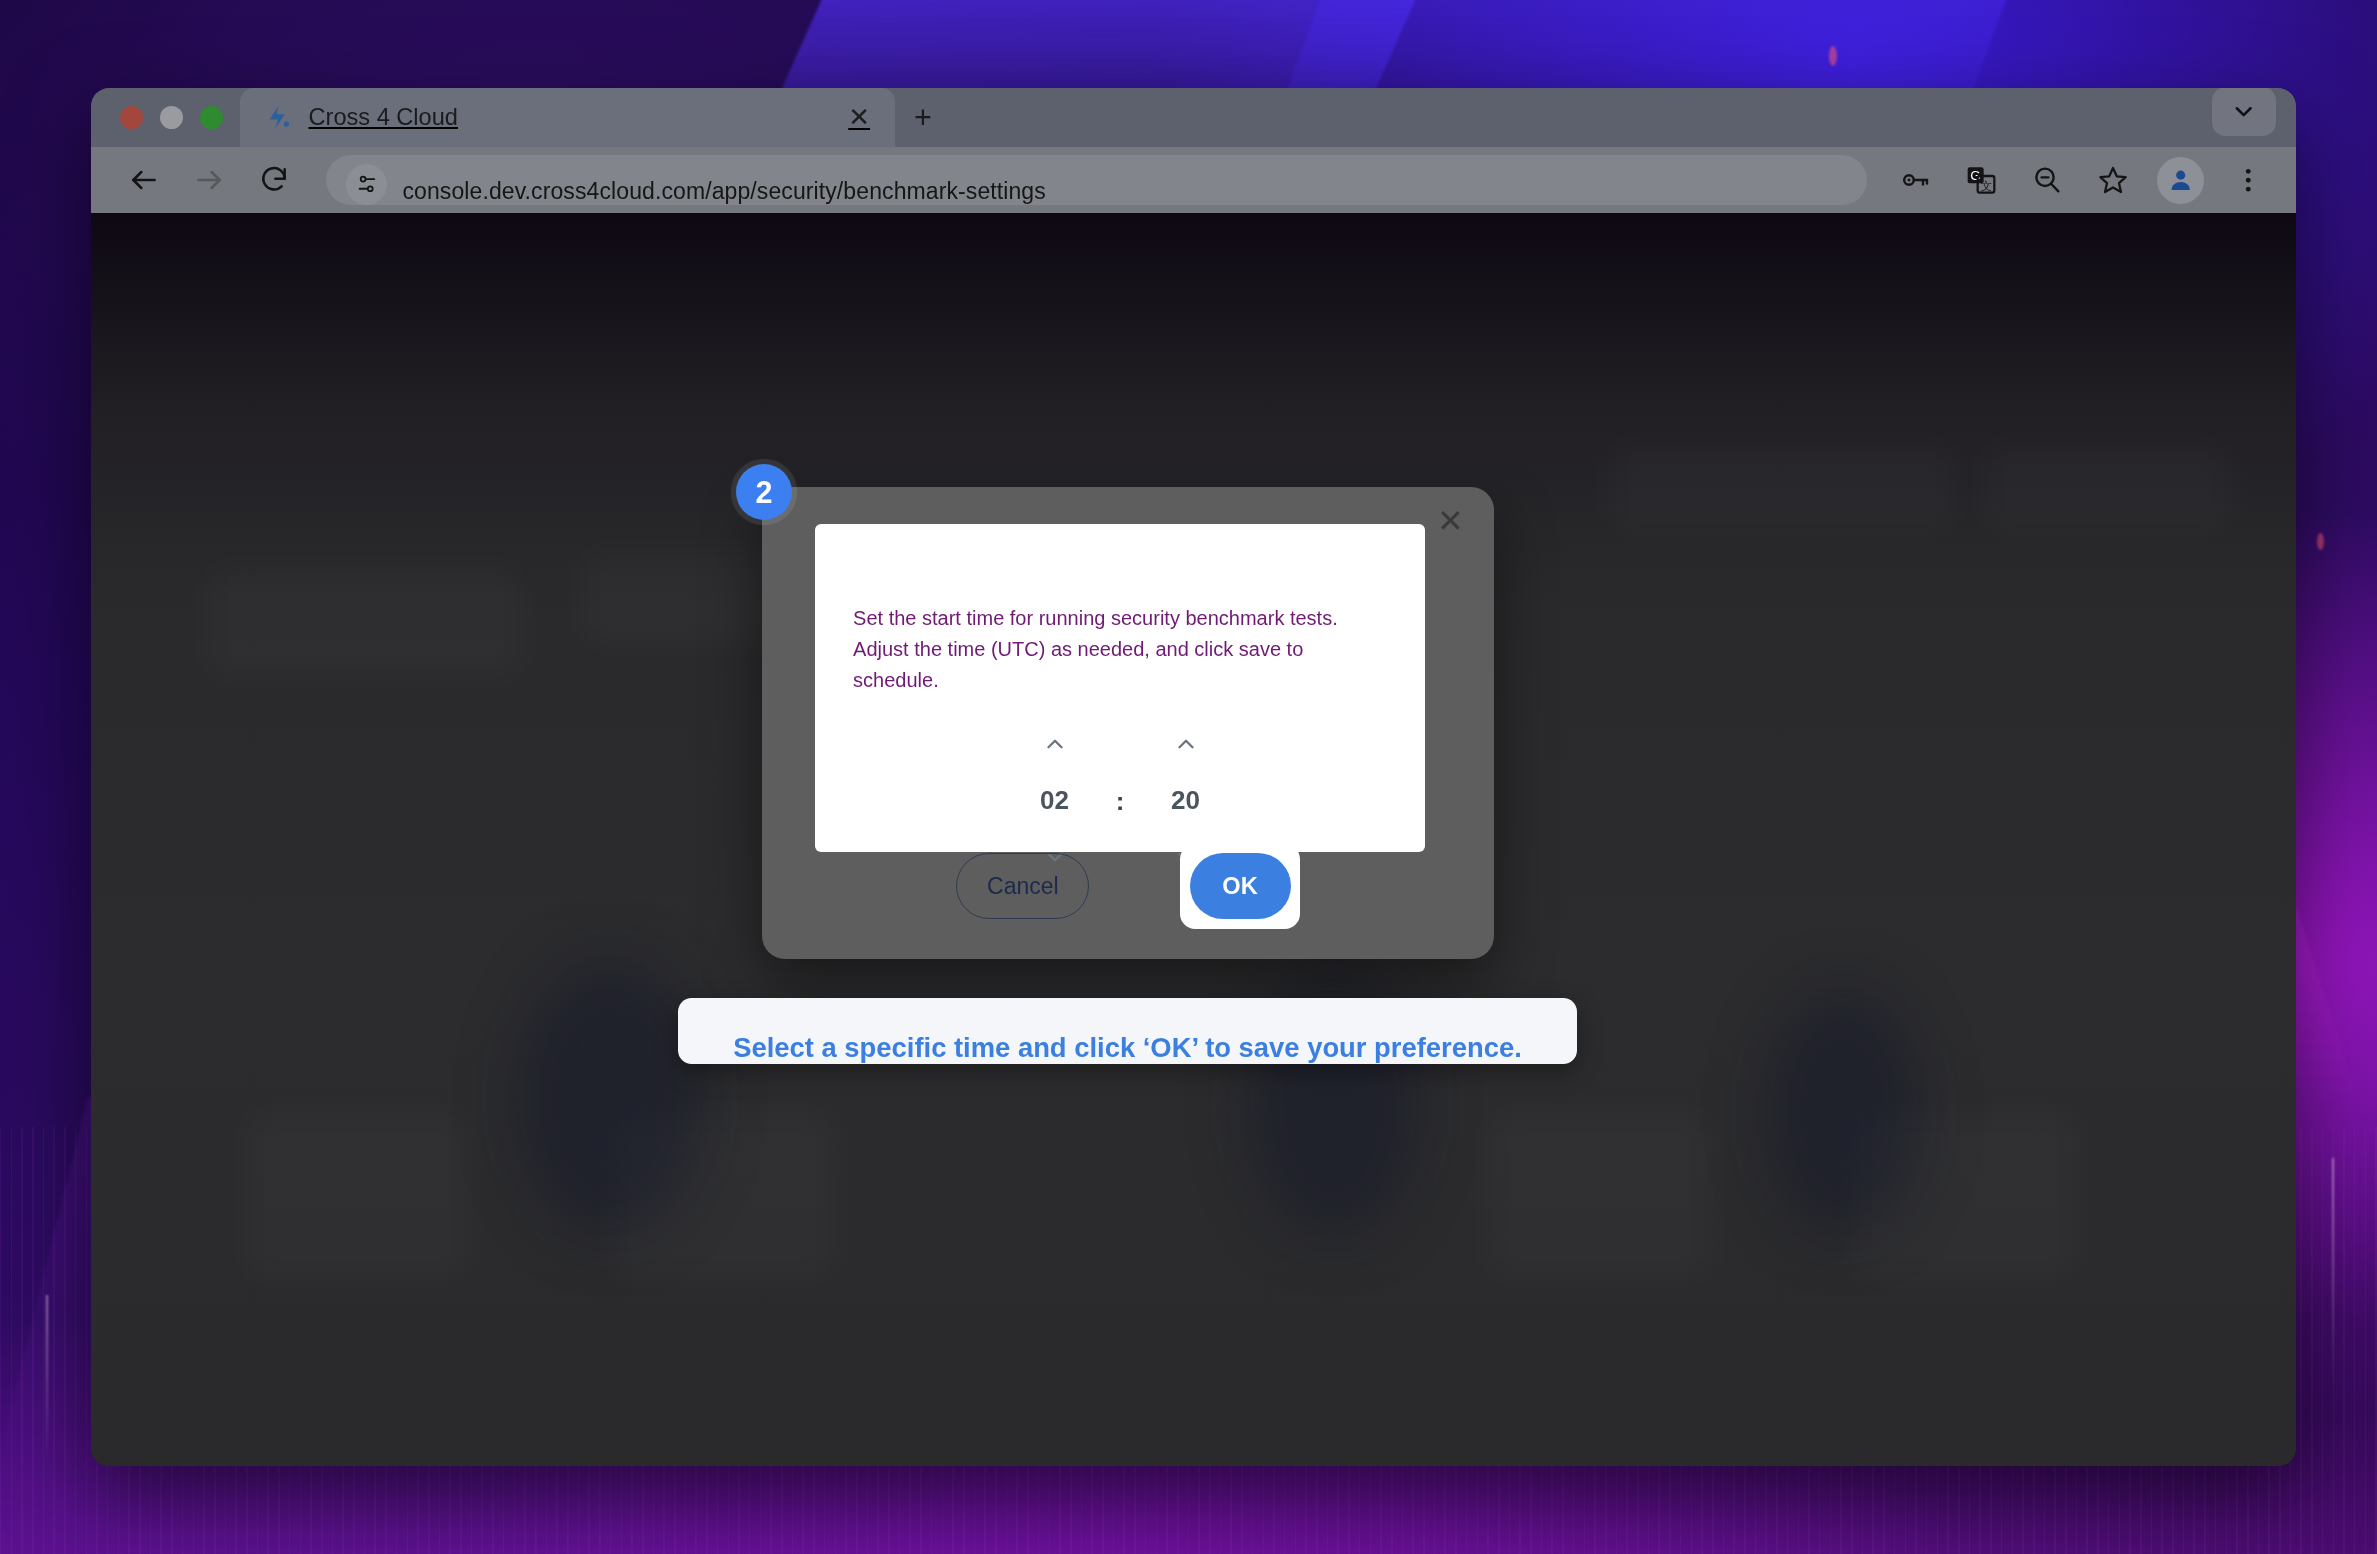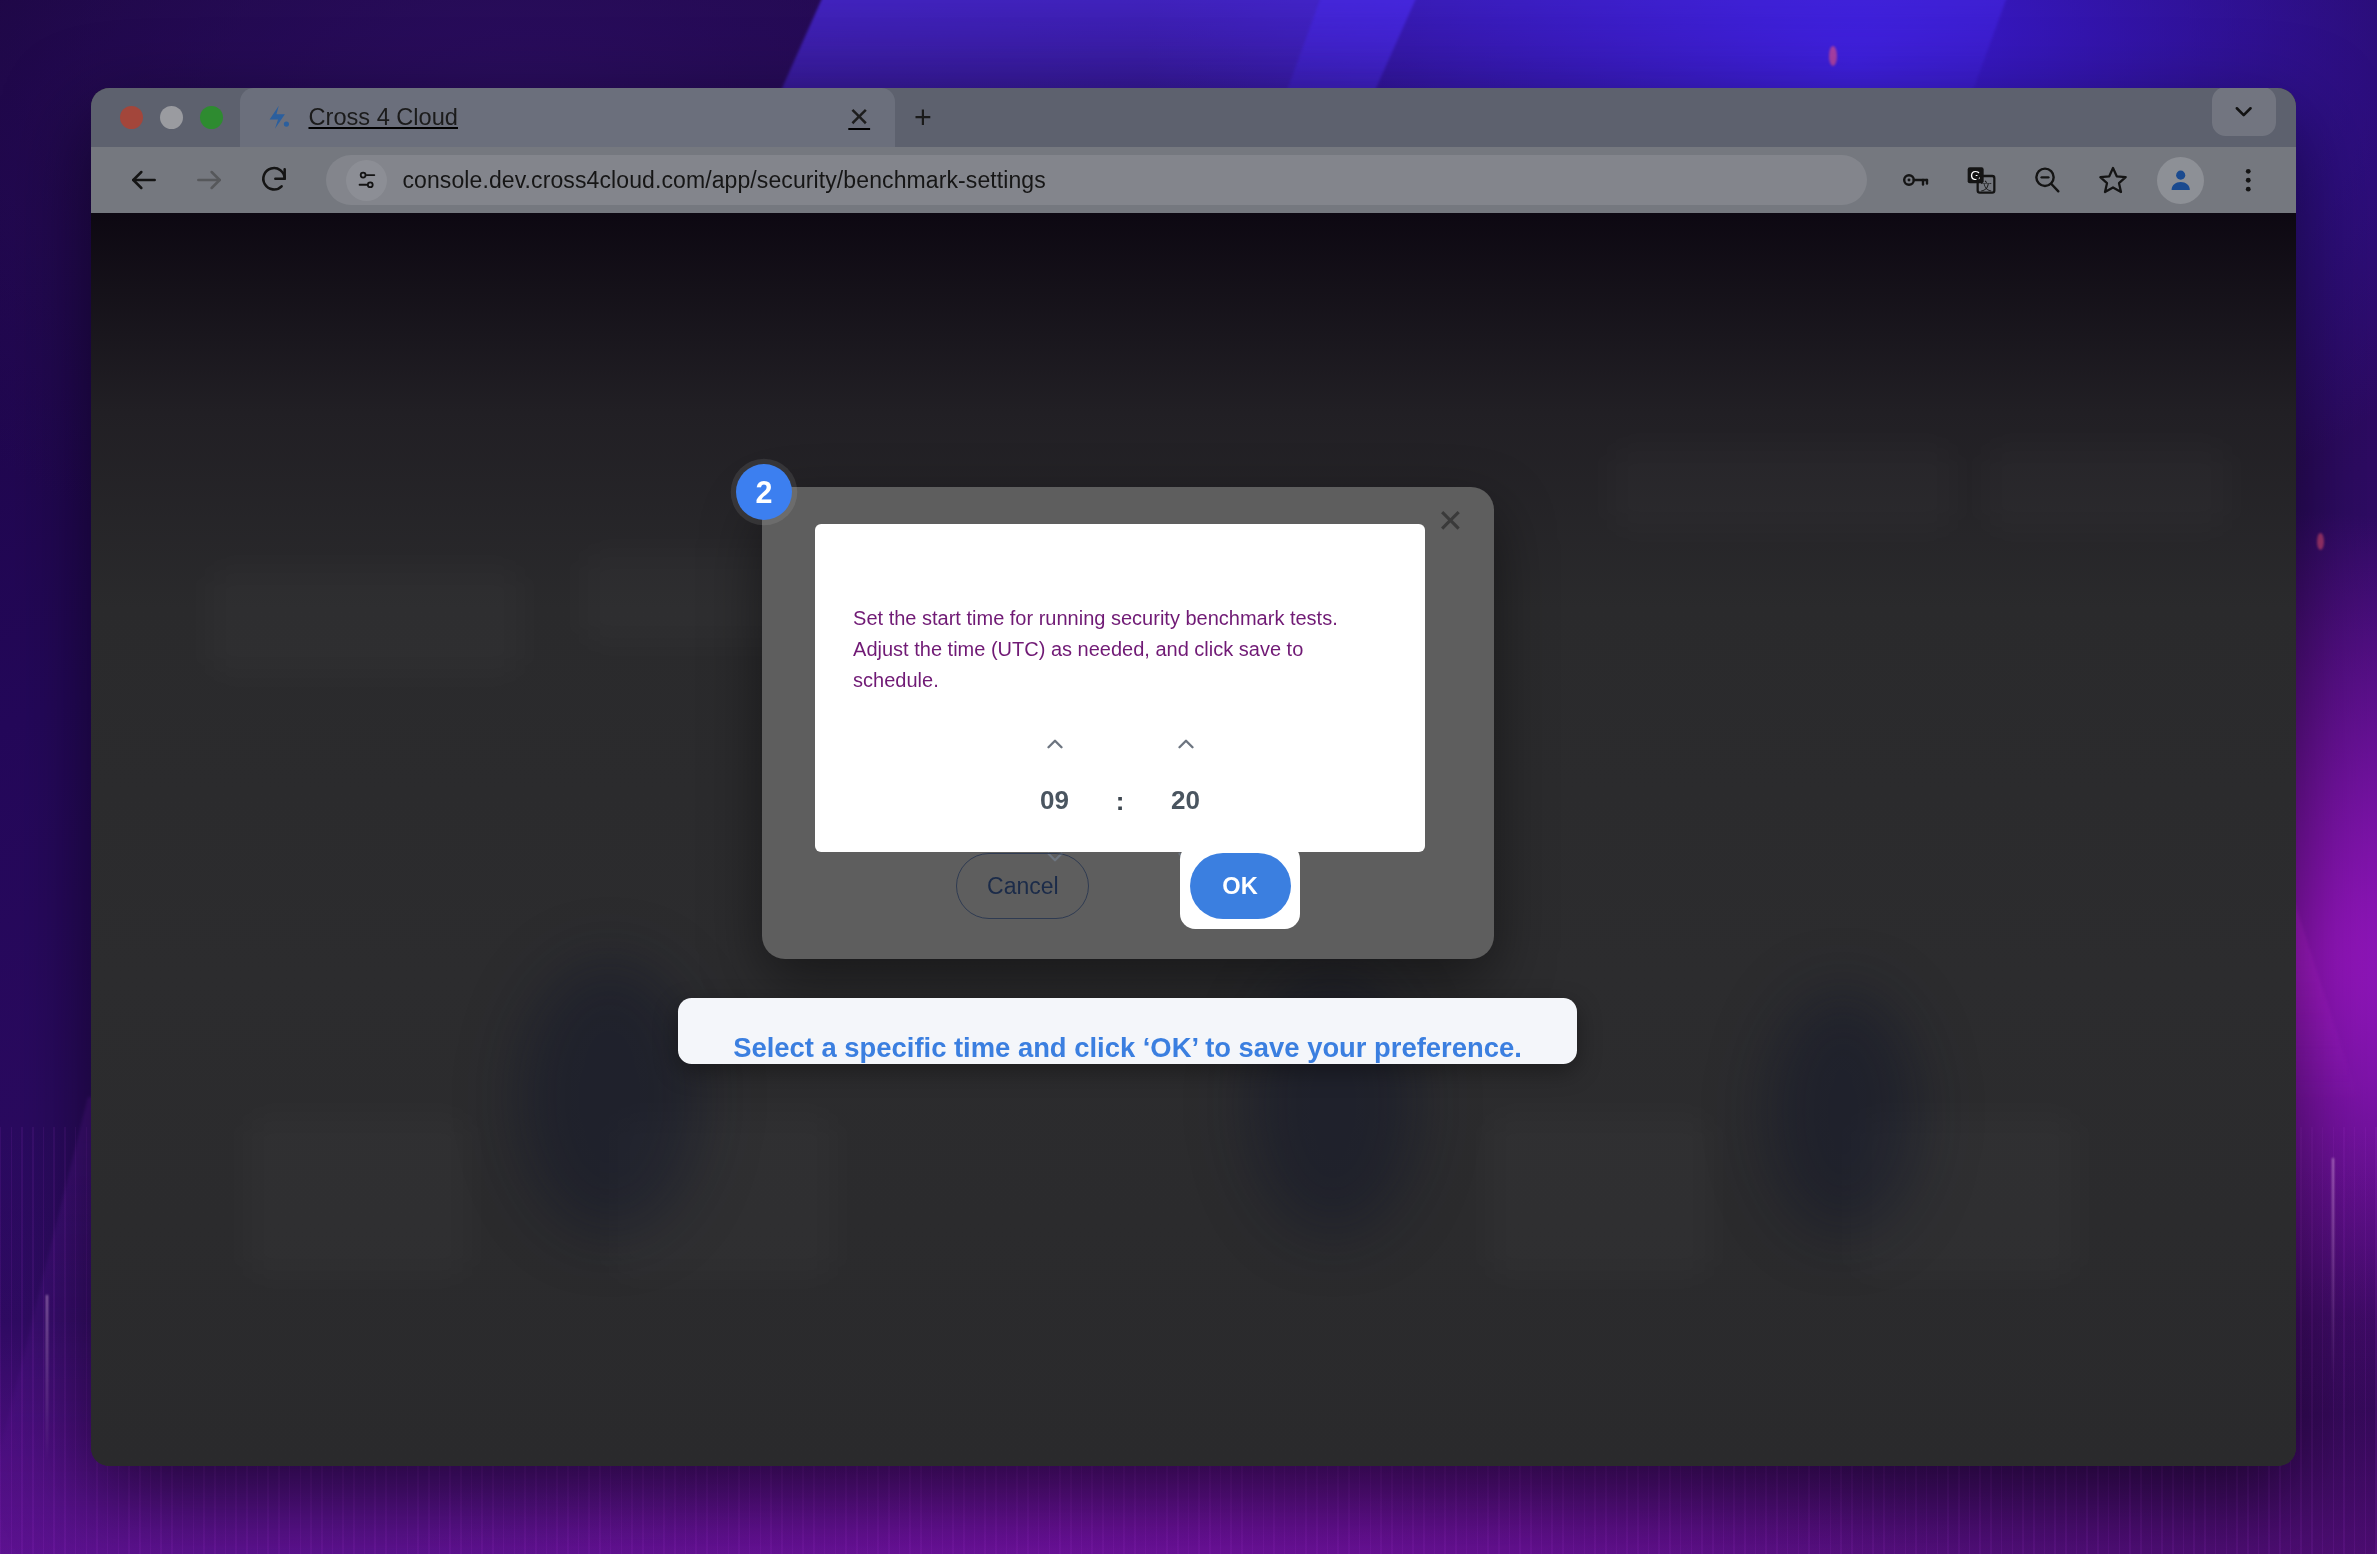--- a/index.html
+++ b/index.html
@@ -104,21 +104,21 @@
     gap: 6.1px;
   }
   .nav-btn { width: 59px; height: 59px; display: flex; align-items: center; justify-content: center; color: #141414; }
   .nav-btn.disabled { color: #3e3e3e; opacity: .55; }
   #omnibox {
     flex: 1;
     margin-left: 17px; margin-right: 20px;
     height: 50px;
     background: rgba(255,255,255,.10);
     border-radius: 25px;
-    display: flex; align-items: center;
+    display: flex; align-items: flex-end;
     padding: 0 20px;
     gap: 15.2px;
   }
   .site-chip { width: 41px; height: 41px; border-radius: 50%; background: rgba(255,255,255,.08); display: flex; align-items: center; justify-content: center; }
   #url-text { font-size: 23px; color: #161616; letter-spacing: 0.1px; }
   #toolbar-icons { display: flex; align-items: center; gap: 23px; }
   .tb-icon { width: 43px; height: 43px; display: flex; align-items: center; justify-content: center; color: #141414; }
   .avatar-chip { width: 47px; height: 47px; border-radius: 50%; background: rgba(255,255,255,.18); display: flex; align-items: center; justify-content: center; }
 
   
@@ -405,21 +405,21 @@
 
           <div id="dialog-desc">Set the start time for running security benchmark tests. Adjust the time (UTC) as needed, and click save to schedule.</div>
 
           <div id="time-picker">
             <div class="spin-col">
               <div class="spin-arrow">
                 <svg width="26" height="26" viewBox="0 0 24 24" fill="none" stroke="currentColor" stroke-width="2.2" stroke-linecap="round" stroke-linejoin="round">
                     <polyline points="6 15 12 9 18 15"></polyline>
                   </svg>
               </div>
-              <div class="spin-value">09</div>
+              <div class="spin-value">02</div>
               <div class="spin-arrow">
                 <svg width="26" height="26" viewBox="0 0 24 24" fill="none" stroke="currentColor" stroke-width="2.2" stroke-linecap="round" stroke-linejoin="round">
                     <polyline points="6 9 12 15 18 9"></polyline>
                   </svg>
               </div>
             </div>
 
             <div class="spin-sep">:</div>
 
             <div class="spin-col">

